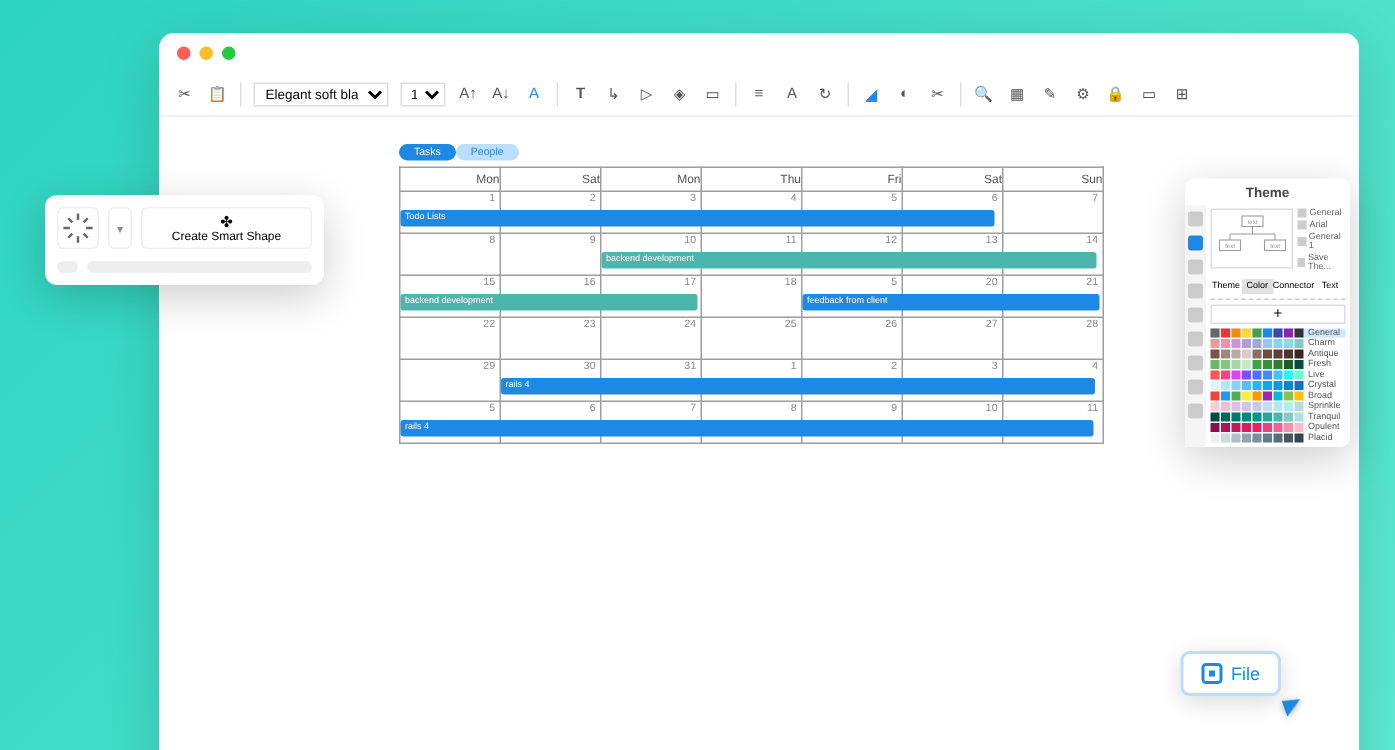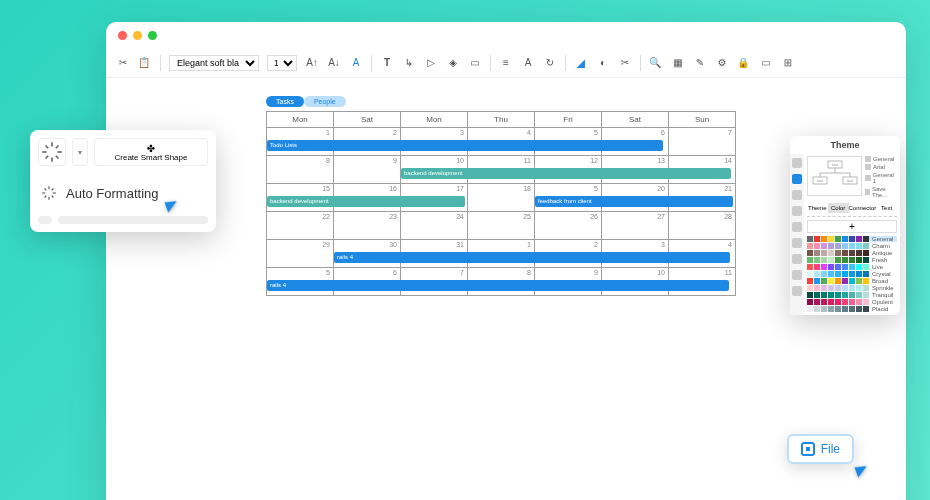--- a/index.html
+++ b/index.html
@@ -17,40 +17,40 @@
 .toolbar .sep { width: 1px; height: 16px; background: #ddd; }
 .toolbar .ico { width: 14px; height: 14px; display: flex; align-items: center; justify-content: center; color: #555; cursor: pointer; }
 .toolbar select.fontsel { font-size: 9px; border: 1px solid #ddd; padding: 1px 3px; width: 90px; background:#fff; }
 .toolbar select.szsel { font-size: 9px; border: 1px solid #ddd; padding: 1px 2px; width: 30px; background:#fff; }
 .canvas { position: relative; padding: 18px 30px; }
 .tabs { display: flex; margin-left: 130px; margin-bottom: 4px; }
 .tab { padding: 2px 10px; font-size: 7px; border-radius: 8px; cursor: pointer; }
 .tab.active { background: #1e88e5; color: #fff; }
 .tab:not(.active) { background: #bbdefb; color: #1e88e5; }
 .calendar { margin-left: 130px; width: 470px; border-collapse: collapse; }
-.calendar th { font-size: 8px; font-weight: 500; padding: 3px 0; border: 1px solid #9e9e9e; color: #555; width: 14.28%; }
+.calendar th { font-size: 8px; font-weight: 500; padding: 3px 0; border: 1px solid #9e9e9e; color: #555; width: 14.28%; text-align: right; }
 .calendar td { height: 28px; border: 1px solid #9e9e9e; font-size: 7px; color: #888; text-align: right; vertical-align: top; padding: 1px 3px; position: relative; }
 .bar { position: absolute; height: 11px; border-radius: 2px; font-size: 6px; color: #fff; padding-left: 3px; line-height: 11px; text-align: left; overflow: hidden; }
 .barblue { background: #1e88e5; }
 .bargreen { background: #4db6ac; }
 
 .left-popup { position: absolute; top: 130px; left: 30px; width: 186px; background: #fff; border-radius: 8px; box-shadow: 0 8px 30px rgba(0,0,0,0.2); padding: 8px; }
 .lp-row1 { display: flex; gap: 6px; }
 .lp-icon { width: 28px; height: 28px; border: 1px solid #eee; border-radius: 4px; display: flex; align-items: center; justify-content: center; }
 .lp-chev { width: 16px; height: 28px; display: flex; align-items: center; justify-content: center; font-size: 8px; color: #888; border: 1px solid #eee; border-radius: 4px; }
 .lp-smart { flex: 1; border: 1px solid #eee; border-radius: 4px; display: flex; flex-direction: column; align-items: center; justify-content: center; font-size: 8px; padding: 3px; }
 .lp-auto { display: flex; align-items: center; gap: 8px; margin-top: 12px; padding: 6px 2px; position: relative; }
 .lp-auto-icon { width: 18px; height: 18px; }
 .lp-auto-text { font-size: 13px; color: #333; font-weight: 500; }
 .cursor-blue { position: absolute; width: 0; height: 0; border-left: 12px solid #1e88e5; border-bottom: 8px solid transparent; border-top: 3px solid transparent; transform: rotate(-20deg); filter: drop-shadow(0 1px 2px rgba(0,0,0,0.3)); }
 .lp-slider { display: flex; align-items: center; gap: 6px; margin-top: 8px; }
 .lp-slider .kn { width: 14px; height: 8px; background: #eee; border-radius: 4px; }
 .lp-slider .tr { flex: 1; height: 8px; background: #eee; border-radius: 4px; }
 
-.right-panel { position: absolute; top: 136px; right: 30px; width: 110px; background: #fff; border-radius: 6px; box-shadow: 0 8px 30px rgba(0,0,0,0.2); font-size: 7px; }
+.right-panel { position: absolute; top: 119px; right: 30px; width: 110px; background: #fff; border-radius: 6px; box-shadow: 0 8px 30px rgba(0,0,0,0.2); font-size: 7px; }
 .rp-header { text-align: center; font-size: 9px; font-weight: 600; padding: 4px; color: #444; }
 .rp-body { display: flex; }
 .rp-side { width: 14px; background: #f5f5f5; display: flex; flex-direction: column; align-items: center; padding-top: 4px; gap: 6px; }
 .rp-side .sico { width: 10px; height: 10px; background: #ccc; border-radius: 2px; }
 .rp-side .sico.sel { background: #1e88e5; }
 .rp-main { flex: 1; padding: 2px 3px; }
 .rp-preview { height: 40px; border: 1px solid #ddd; margin-bottom: 2px; display: flex; align-items: center; justify-content: center; font-size: 5px; color: #aaa; }
 .rp-preview-right { width: 32px; display: flex; flex-direction: column; gap: 2px; margin-bottom: 2px; }
 .rp-preview-wrap { display: flex; gap: 3px; }
 .rp-pri { font-size: 6px; color: #666; display: flex; align-items: center; gap: 2px; }
@@ -207,36 +207,20 @@
             <line x1="15.5" y1="8.5" x2="18" y2="6"></line>
           </g>
         </svg>
       </div>
     <div class="lp-chev">▾</div>
     <div class="lp-smart">
       <div style="font-size:10px">✤</div>
       <div style="text-align:right;line-height:1">Create Smart Shape</div>
     </div>
   </div>
-  <div class="lp-auto">
-    <svg class="lp-auto-icon" viewBox="0 0 24 24">
-        <g stroke="#555" stroke-width="1.5">
-          <line x1="12" y1="3" x2="12" y2="7"></line>
-          <line x1="12" y1="17" x2="12" y2="21"></line>
-          <line x1="3" y1="12" x2="7" y2="12"></line>
-          <line x1="17" y1="12" x2="21" y2="12"></line>
-          <line x1="6" y1="6" x2="8.5" y2="8.5"></line>
-          <line x1="15.5" y1="15.5" x2="18" y2="18"></line>
-          <line x1="6" y1="18" x2="8.5" y2="15.5"></line>
-          <line x1="15.5" y1="8.5" x2="18" y2="6"></line>
-        </g>
-      </svg>
-    <span class="lp-auto-text">Auto Formatting</span>
-    <div class="cursor-blue" style="right:30px;top:22px"></div>
-  </div>
   <div class="lp-slider">
     <div class="kn"></div>
       <div class="tr"></div>
   </div>
 </div>
 
 <div class="right-panel">
   <div class="rp-header">Theme</div>
   <div class="rp-body">
     <div class="rp-side">

